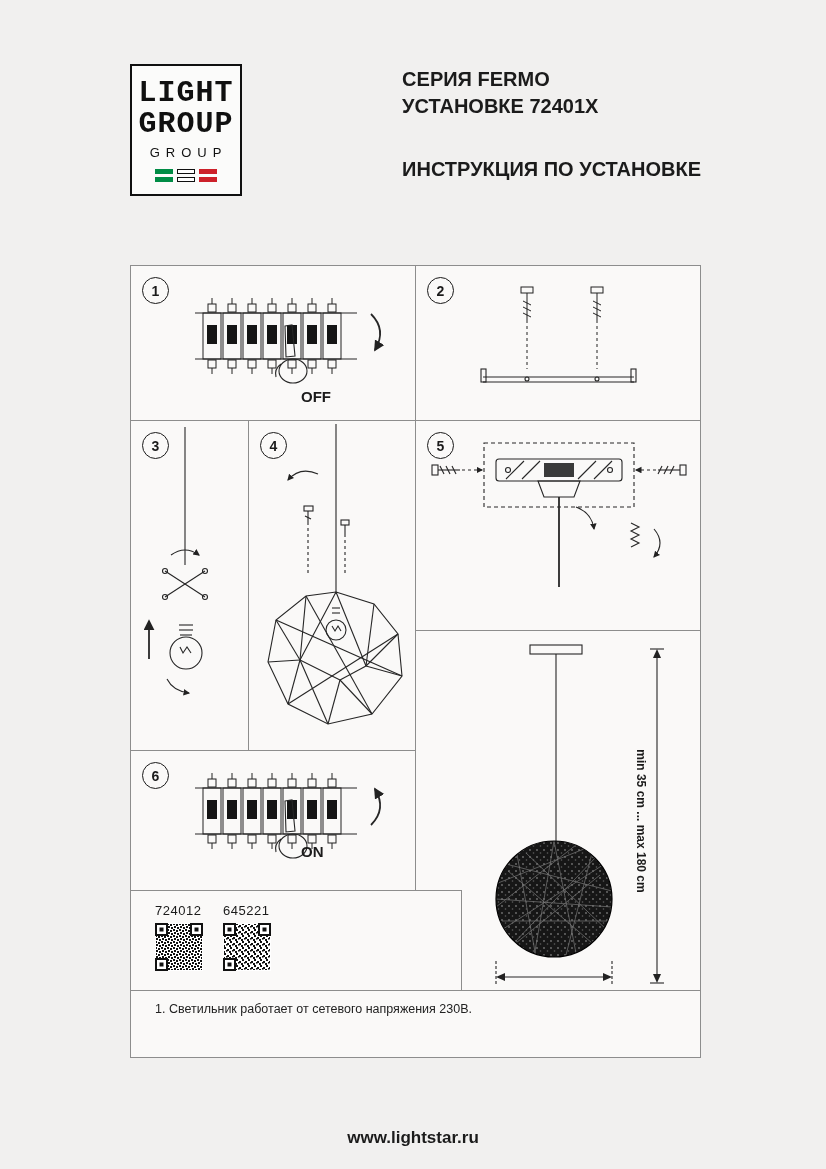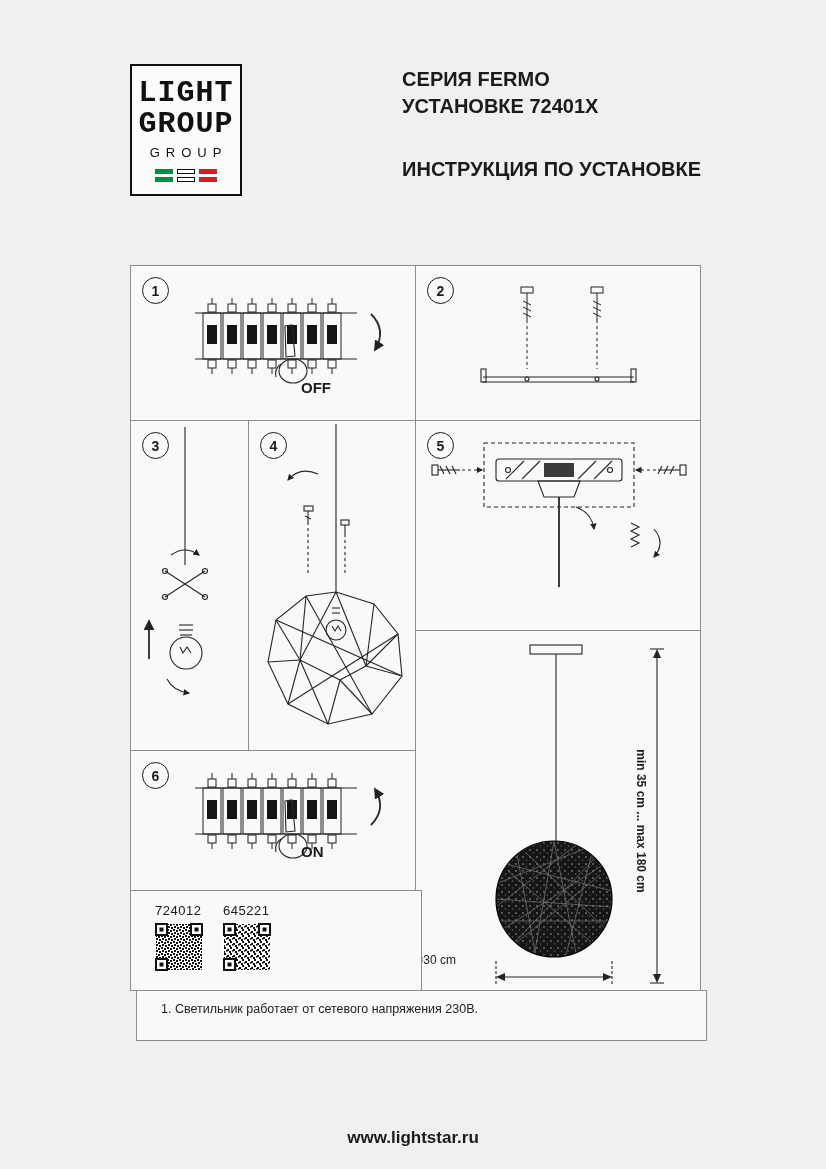--- a/index.html
+++ b/index.html
@@ -104,21 +104,21 @@
       <use href="#bmod1" x="54" y="14"></use>
         <use href="#bmod1" x="74" y="14"></use>
       <use href="#bmod1" x="94" y="14"></use>
         <use href="#bmod1" x="114" y="14"></use>
       <use href="#bmod1" x="134" y="14"></use>
       <polygon points="96,42 103,41 106,72 97,73" class="s" fill="#fff"></polygon>
       <ellipse cx="104" cy="87" rx="14" ry="12" class="s" fill="#fff"></ellipse>
       <path d="M92,80 q-7,5 -5,13" class="s"></path>
       <path d="M182,30 q16,16 4,36" class="s2" marker-end="url(#ar1)"></path>
     </svg>
-    <div class="step-caption" style="left:170px;top:113px">OFF</div>
+    <div class="step-caption" style="left:170px;top:122px">OFF</div>
   </div>
 
   <div class="panel" style="left:415px;top:265px;width:286px;height:156px">
     <div class="badge">2</div>
     <svg class="ill" style="left:55px;top:15px" width="176" height="126" viewBox="0 0 176 126">
       <defs>
         <g id="scrw1" stroke="#222" fill="none" stroke-width="1">
           <rect x="-6" y="6" width="12" height="6"></rect>
           <line x1="0" y1="12" x2="0" y2="42"></line>
           <line x1="-4" y1="20" x2="4" y2="24"></line>
@@ -310,21 +310,21 @@
         <use href="#bmod1" x="114" y="14"></use>
       <use href="#bmod1" x="134" y="14"></use>
       <polygon points="96,42 103,41 106,72 97,73" class="s" fill="#fff"></polygon>
       <ellipse cx="104" cy="87" rx="14" ry="12" class="s" fill="#fff"></ellipse>
       <path d="M92,80 q-7,5 -5,13" class="s"></path>
       <path d="M182,66 q16,-16 4,-36" class="s2" marker-end="url(#ar2)"></path>
     </svg>
     <div class="step-caption" style="left:170px;top:92px">ON</div>
   </div>
 
-  <div class="panel" style="left:130px;top:890px;width:292px;height:101px">
+  <div class="panel" style="left:130px;top:890px;width:332px;height:101px">
     <div class="qr-group" style="left:24px;top:12px">
       <div class="qr-label">724012</div>
       <svg width="48" height="48" viewBox="0 0 48 48">
         <rect width="48" height="48" fill="#fff"></rect>
         <defs>
           <pattern id="qp1" width="6" height="6" patternUnits="userSpaceOnUse">
             <rect x="0" y="0" width="2" height="2" fill="#111"></rect>
               <rect x="3" y="1" width="2" height="2" fill="#111"></rect>
             <rect x="1" y="3" width="2" height="2" fill="#111"></rect>
               <rect x="4" y="4" width="2" height="2" fill="#111"></rect>
@@ -373,21 +373,21 @@
           </g>
         <g>
             <rect x="0" y="35" width="13" height="13" fill="#fff"></rect>
             <rect x="1" y="36" width="11" height="11" fill="none" stroke="#111" stroke-width="2"></rect>
             <rect x="4.5" y="39.5" width="4" height="4" fill="#111"></rect>
           </g>
       </svg>
     </div>
   </div>
 
-  <div class="panel" style="left:136px;top:990px;width:571px;height:51px">
+  <div class="panel" style="left:130px;top:990px;width:571px;height:68px">
     <div class="notes-inner">
       <div>1. Светильник работает от сетевого напряжения 230В.</div>
     </div>
   </div>
 
   <div class="footer">www.lightstar.ru</div>
 
 </div>
 
 </body></html>

